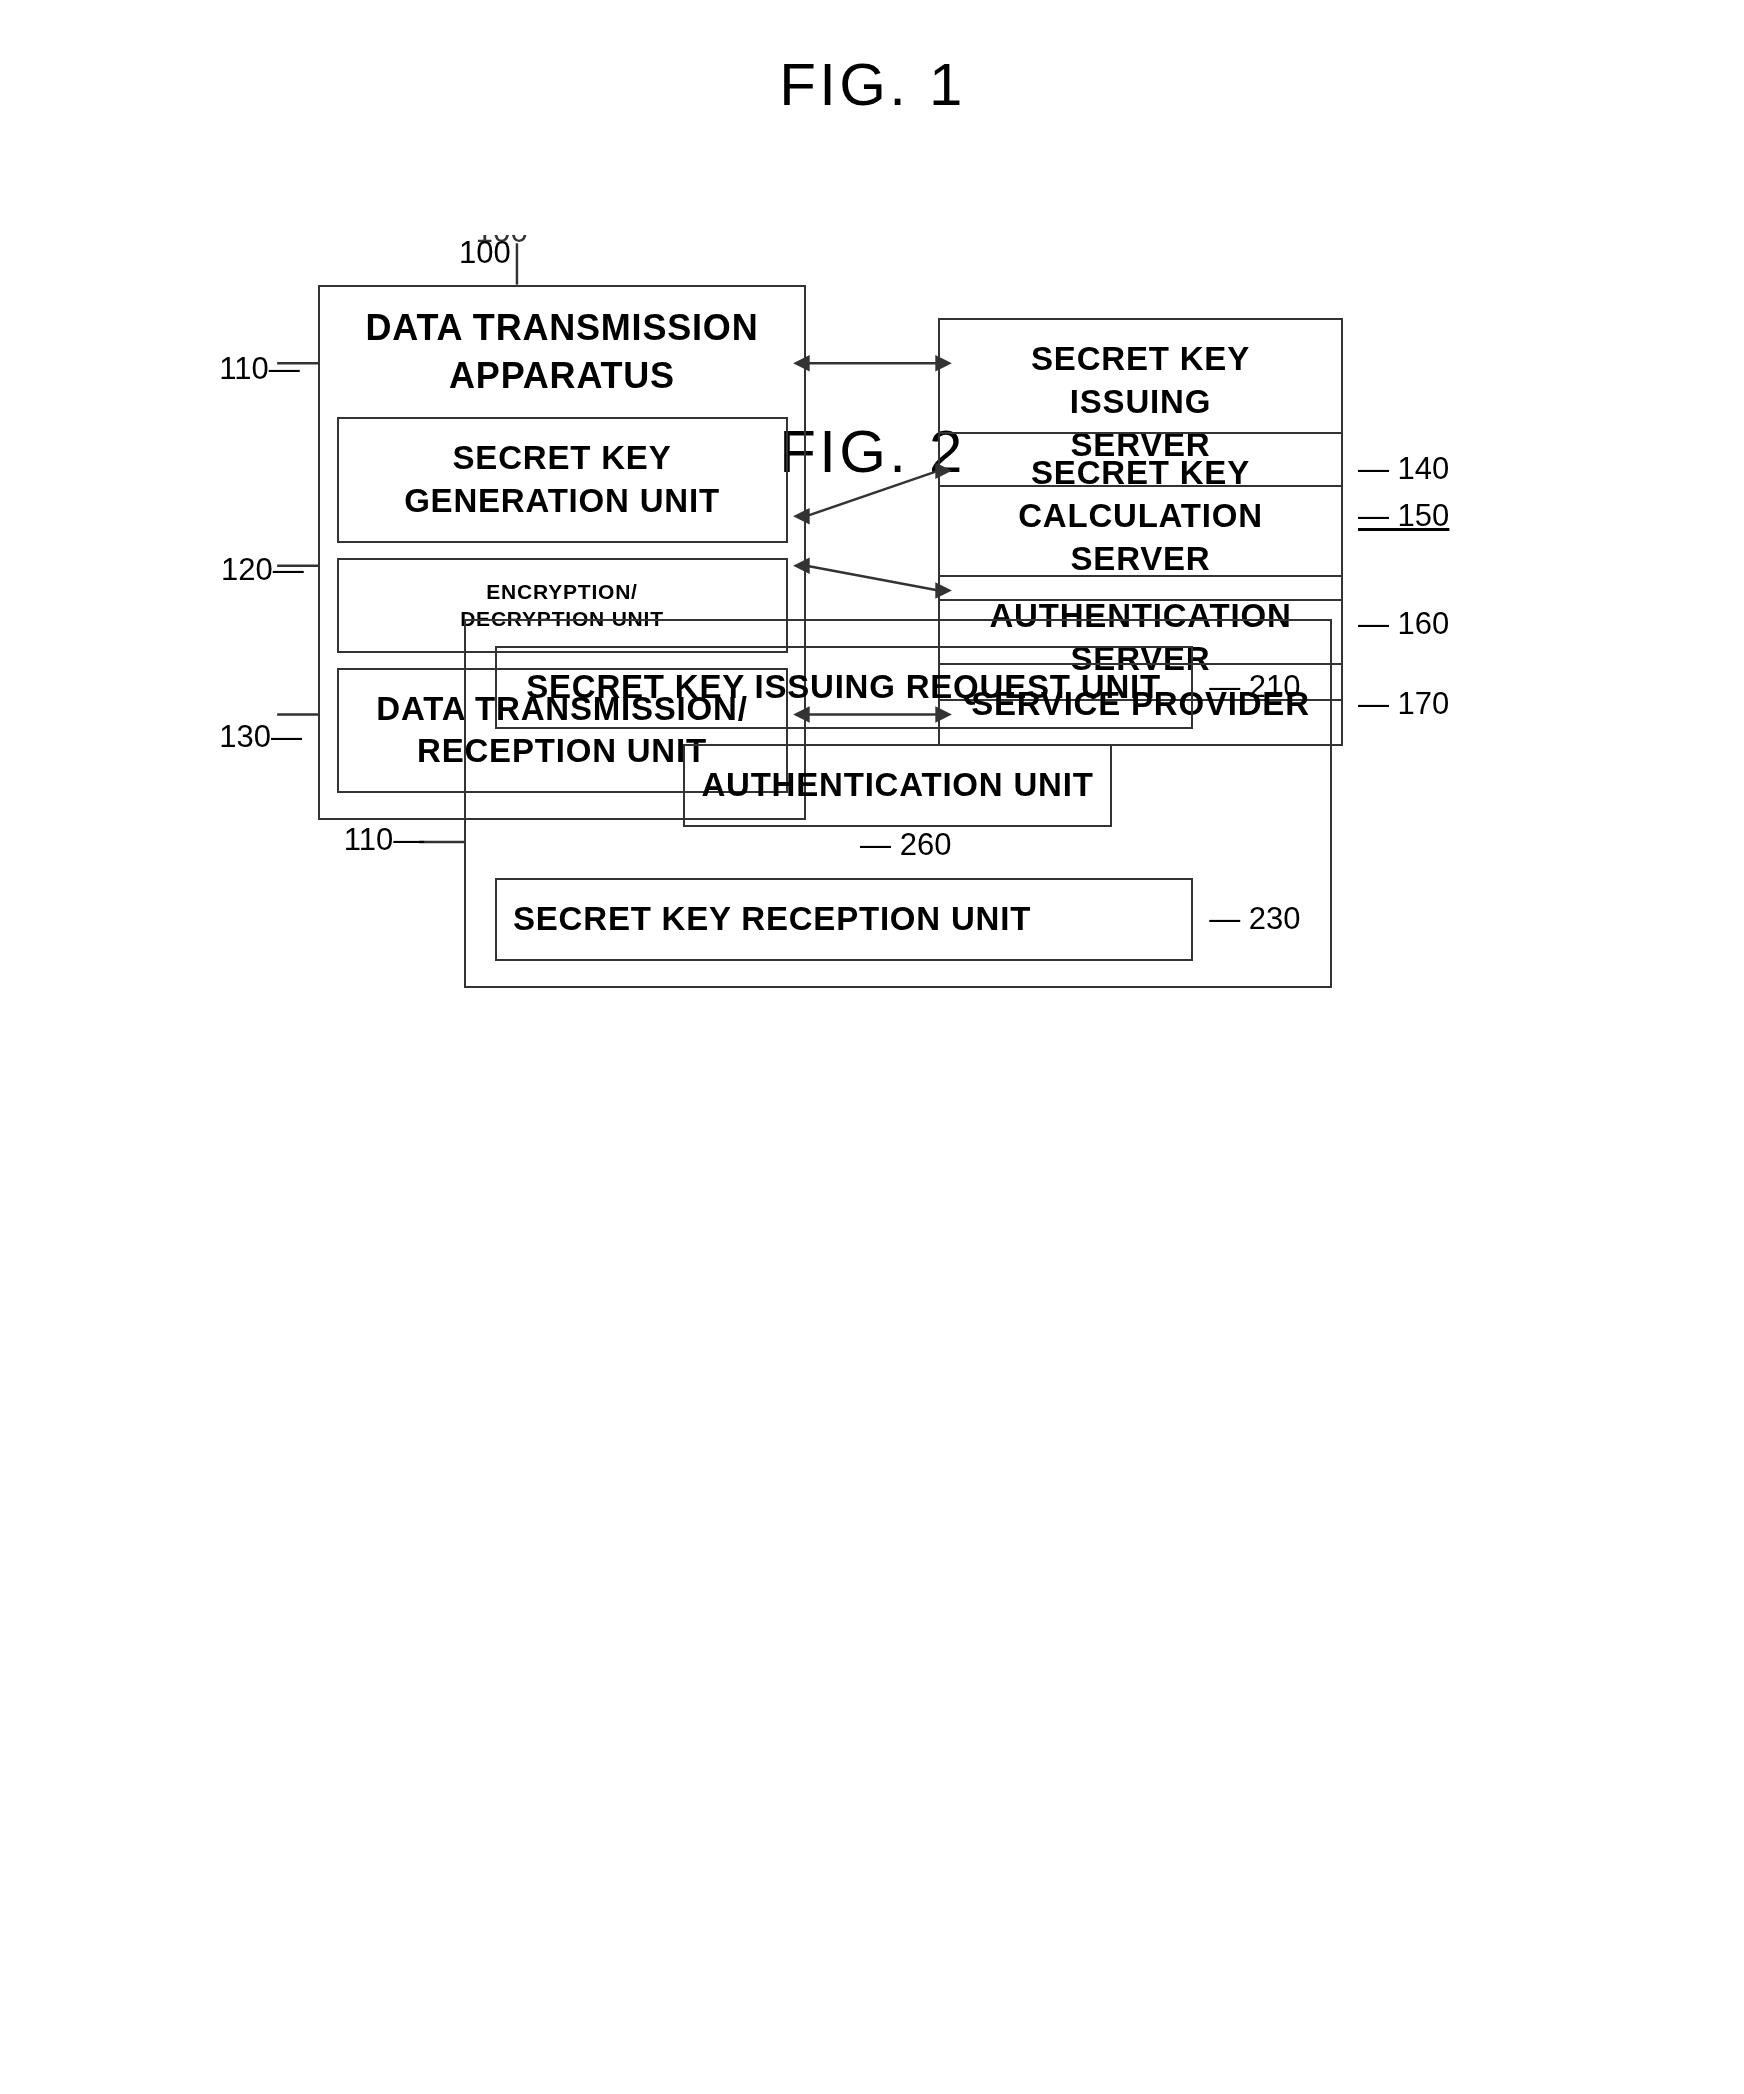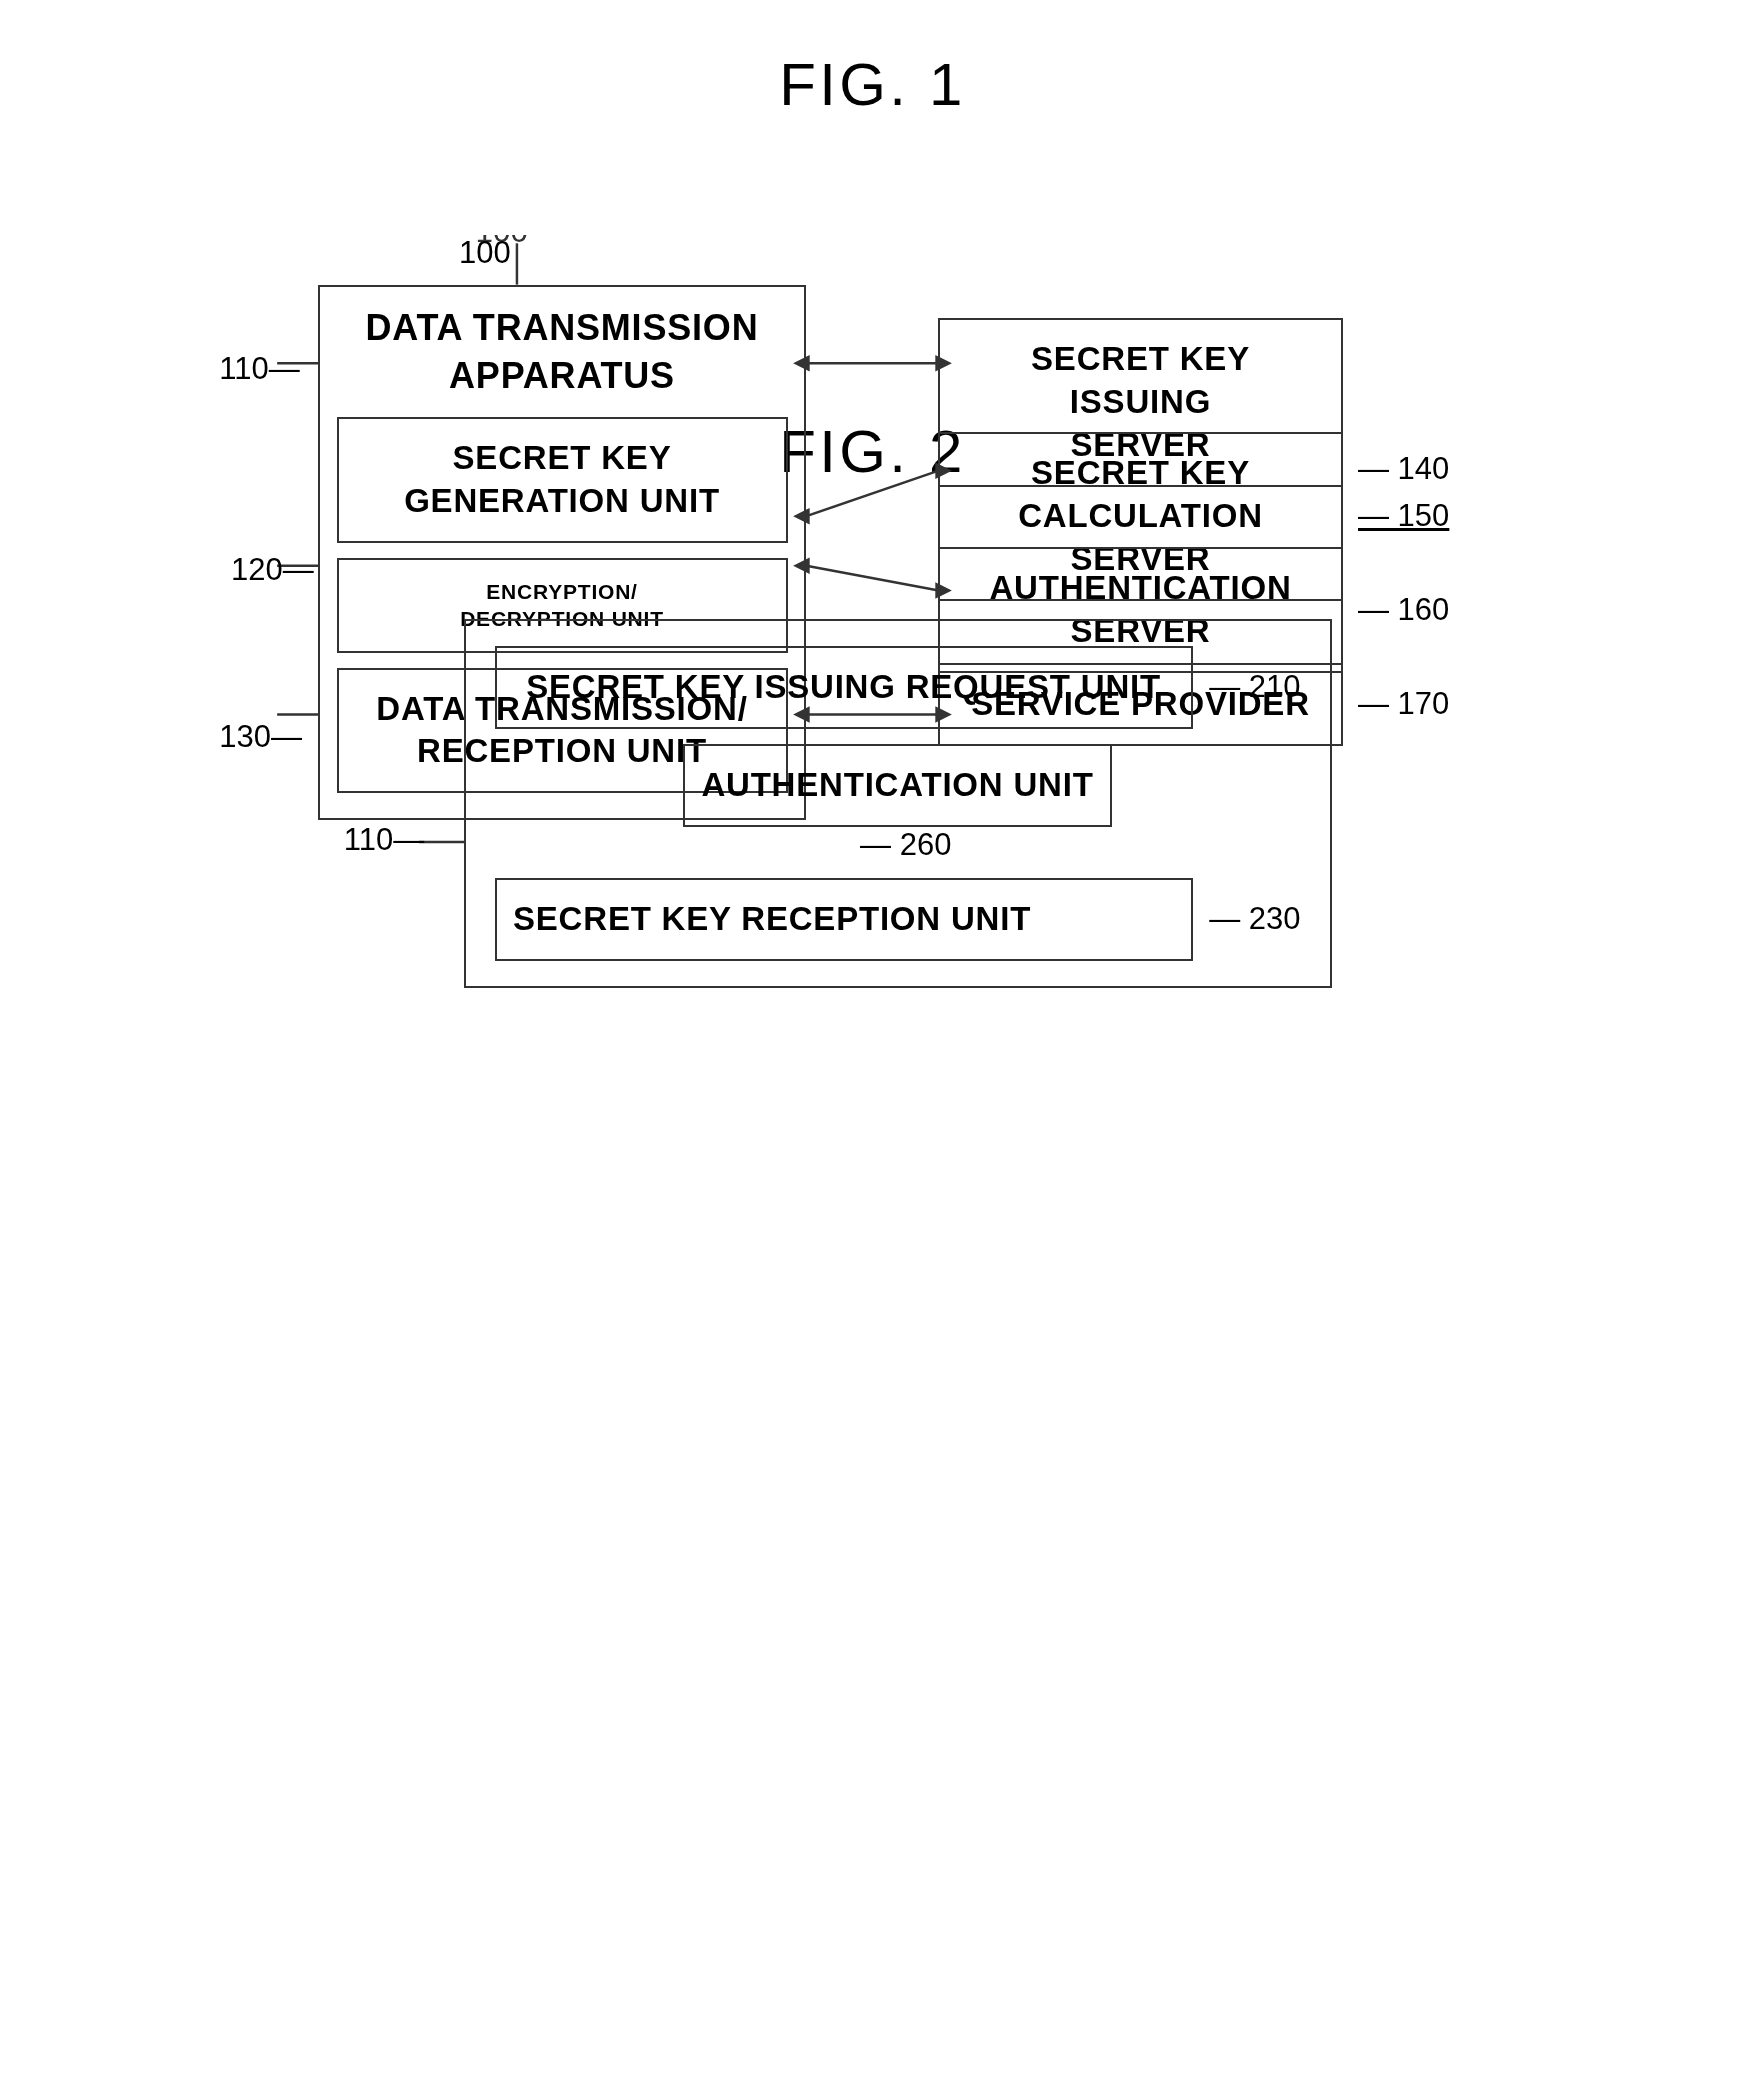--- a/index.html
+++ b/index.html
@@ -119,36 +119,36 @@
         <div style="border:2.5px solid #333; padding:18px 12.4px; text-align:center; font-size:21px; font-weight:bold; line-height:1.3; width:100%; letter-spacing:0.8px;">ENCRYPTION/<br>DECRYPTION UNIT</div>
       </div>
 
       <div class="inner-box-wrapper">
         <div style="border:2.5px solid #333; padding:18px 12.4px; text-align:center; font-size:33px; font-weight:bold; line-height:1.3; width:100%; letter-spacing:0.8px;">DATA TRANSMISSION/<br>RECEPTION UNIT</div>
       </div>
     </div>
 
     <div style="position:absolute; top:116px; left:8.3px; font-size:31px;">110—</div>
 
-    <div style="position:absolute; top:317px; left:20px; font-size:31px;">120—</div>
+    <div style="position:absolute; top:317px; left:10px; font-size:31px;">120—</div>
 
     <div style="position:absolute; top:484px; left:8.3px; font-size:31px;">130—</div>
 
     <div style="position:absolute; top:83px; left:727px; display:flex; align-items:flex-end;">
       <div style="border:2.5px solid #333; padding:18px 20.7px; text-align:center; font-size:33px; font-weight:bold; line-height:1.3; width:405px; letter-spacing:0.8px;">SECRET KEY ISSUING<br>SERVER</div>
       <div style="font-size:31px; margin-left:15px; white-space:nowrap;">— 140</div>
     </div>
 
     <div style="position:absolute; top:197px; left:727px; display:flex; align-items:center;">
       <div style="border:2.5px solid #333; padding:18px 20.7px; text-align:center; font-size:33px; font-weight:bold; line-height:1.3; width:405px; letter-spacing:0.8px;">SECRET KEY<br>CALCULATION SERVER</div>
       <div style="font-size:31px; margin-left:15px; white-space:nowrap;text-decoration:underline;">— 150</div>
     </div>
 
     <div style="position:absolute; top:312px; left:727px; display:flex; align-items:center;">
-      <div style="border:2.5px solid #333; padding:18px 20.7px; text-align:center; font-size:33px; font-weight:bold; line-height:1.3; width:405px; letter-spacing:0.8px;">AUTHENTICATION<br>SERVER</div>
+      <div style="border:2.5px solid #333; padding:18px 20.7px; text-align:center; font-size:33px; font-weight:bold; line-height:1.3; width:405px; letter-spacing:0.8px;margin-top:28px;">AUTHENTICATION<br>SERVER</div>
       <div style="font-size:31px; margin-left:15px; white-space:nowrap;">— 160</div>
     </div>
 
     <div style="position:absolute; top:428px; left:727px; display:flex; align-items:center;">
       <div style="border:2.5px solid #333; padding:18px 20.7px; text-align:center; font-size:33px; font-weight:bold; line-height:1.3; width:405px; letter-spacing:0.8px;">SERVICE PROVIDER</div>
       <div style="font-size:31px; margin-left:15px; white-space:nowrap;">— 170</div>
     </div>
 
   </div>
 

